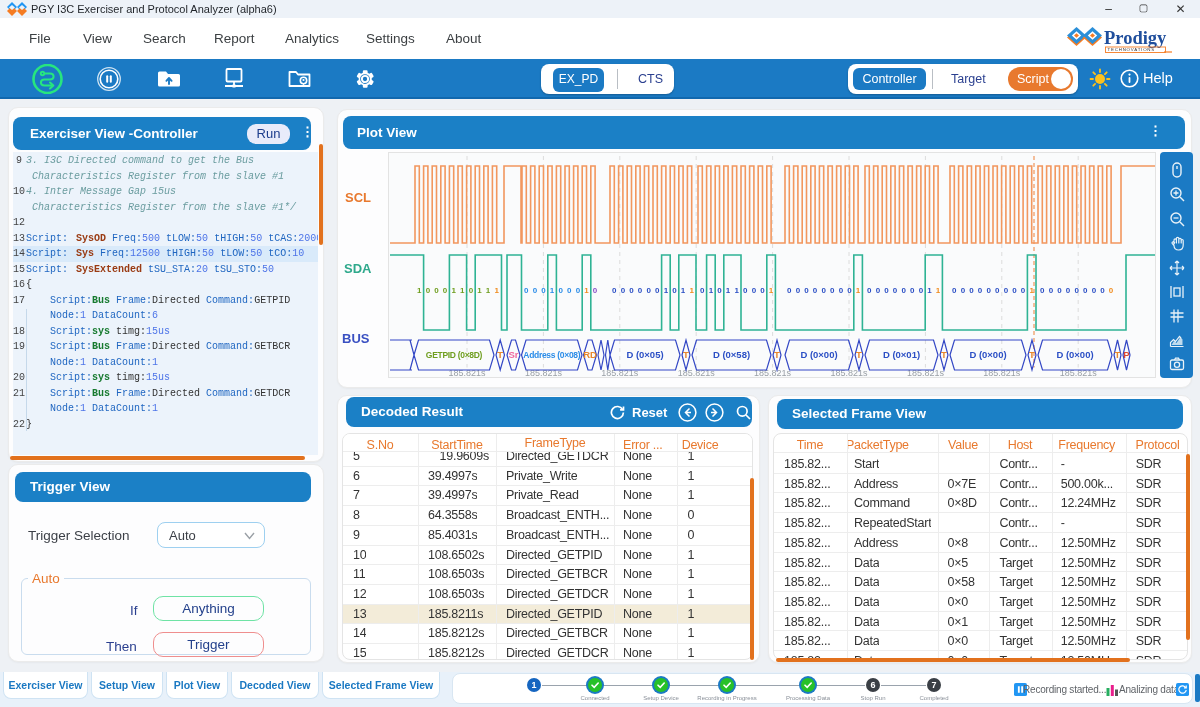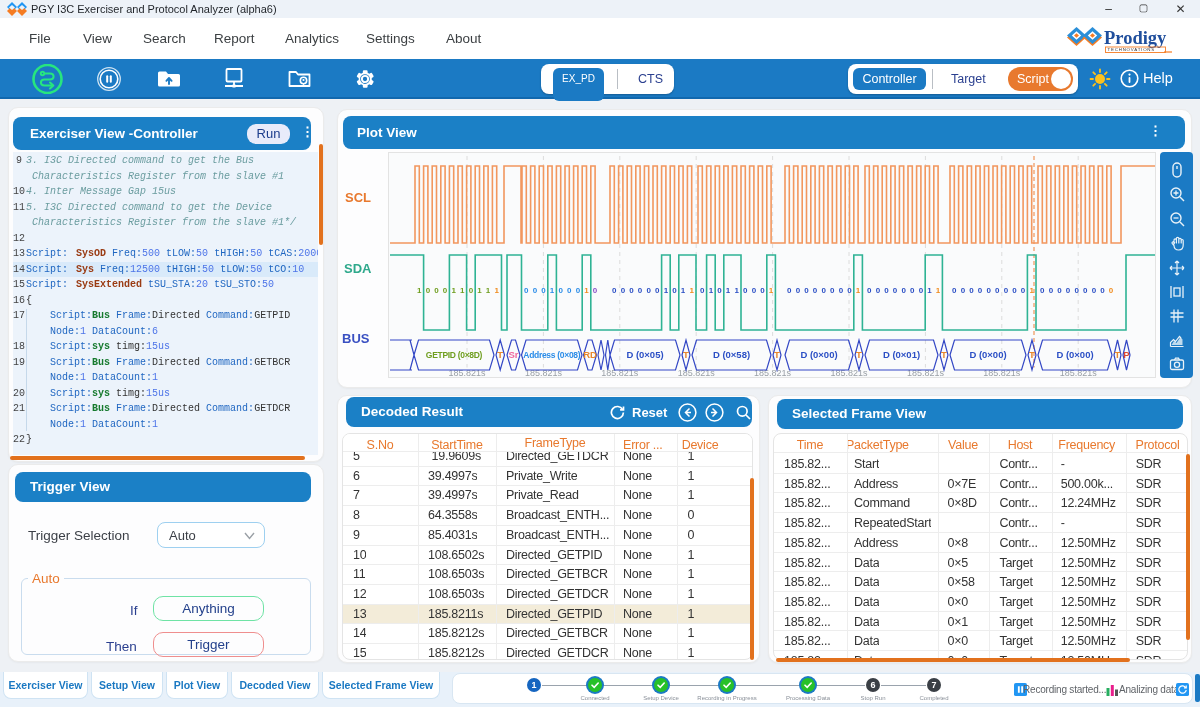--- a/index.html
+++ b/index.html
@@ -13,21 +13,21 @@
 .winbtn { position:absolute; top:0; width:13px; text-align:center; color:#333; font-size:12px; }
 
 
 #menubar { left:0; top:18px; width:1200px; height:41px; background:#ffffff; }
 .menuitem { position:absolute; top:13px; font-size:13.5px; color:#3c4043; }
 
 
 #toolbar { left:0; top:59px; width:1200px; height:40px; background:#1b7ac4; border-bottom:2px solid #1168ae; }
 .tb-ic { position:absolute; top:8px; }
 #seg1 { position:absolute; left:541px; top:5px; width:133px; height:30px; background:#fff; border-radius:8px; box-shadow:0 1px 2px rgba(0,0,0,.25); }
-#seg1 .expd { position:absolute; left:12px; top:4px; width:51px; height:33px; background:#1b7ac4; border-radius:6px; color:#fff; font-size:10px; text-align:center; line-height:22px; }
+#seg1 .expd { position:absolute; left:12px; top:4px; width:51px; height:24px; background:#1b7ac4; border-radius:6px; color:#fff; font-size:12px; text-align:center; line-height:22px; }
 #seg1 .sep { position:absolute; left:76px; top:5px; width:1px; height:20px; background:#b9bec4; }
 #seg1 .cts { position:absolute; left:97px; top:4px; font-size:12.5px; color:#2a3f8f; line-height:22px; }
 #seg2 { position:absolute; left:848px; top:5px; width:230px; height:30px; background:#fff; border-radius:8px; box-shadow:0 1px 2px rgba(0,0,0,.25); }
 #seg2 .ctrl { position:absolute; left:5px; top:4px; width:73px; height:22px; background:#1b7ac4; border-radius:6px; color:#fff; font-size:12.5px; text-align:center; line-height:22px; }
 #seg2 .sep { position:absolute; left:84px; top:5px; width:1px; height:20px; background:#b9bec4; }
 #seg2 .tgt { position:absolute; left:103px; top:4px; font-size:12.5px; color:#2a3f8f; line-height:22px; }
 #seg2 .script { position:absolute; left:160px; top:3px; width:65px; height:24px; background:#e8792e; border-radius:12px; color:#fff; font-size:12.5px; line-height:24px; padding-left:9px; }
 #seg2 .knob { position:absolute; right:2px; top:2px; width:20px; height:20px; background:#fff; border-radius:50%; }
 #helpTxt { position:absolute; left:1143px; top:11px; color:#fff; font-size:14.5px; }
 
@@ -175,21 +175,20 @@
 <div class="card" style="left:8px;top:107px;width:316px;height:355px"></div>
 <div class="chead" style="left:13px;top:117px;width:298px;height:33px;font-size:13.5px">
   <span style="position:absolute;left:17px;top:9px">Exerciser View -Controller</span>
   <span style="position:absolute;left:234px;top:6.5px;width:43px;height:20px;background:#e8ebfa;border-radius:9px;color:#1c3c8c;font-weight:normal;font-size:13px;text-align:center;line-height:20px">Run</span>
   <span style="position:absolute;left:288px;top:7px;font-size:13px;letter-spacing:0;color:#fff">⋮</span>
 </div>
 <div id="code">
 <div class="cl "><span class="ln">9</span><span class="cmt">3. I3C Directed command to get the Bus</span></div>
 <div class="cl "><span class="ln"></span><span class="cmt"> Characteristics Register from the slave #1</span></div>
 <div class="cl "><span class="ln">10</span><span class="cmt">4. Inter Message Gap 15us</span></div>
-<div class="cl "><span class="ln">11</span><span class="cmt">5. I3C Directed command to get the Device</span></div>
 <div class="cl "><span class="ln"></span><span class="cmt"> Characteristics Register from the slave #1*/</span></div>
 <div class="cl "><span class="ln">12</span></div>
 <div class="cl "><span class="ln">13</span><span class="bl">Script:</span><span class="kb">SysOD</span> <span class="bl">Freq:</span><span class="vb">500</span> <span class="bl">tLOW:</span><span class="vb">50</span> <span class="bl">tHIGH:</span><span class="vb">50</span> <span class="bl">tCAS:</span><span class="vb">2000</span></div>
 <div class="cl hl"><span class="ln">14</span><span class="bl">Script:</span><span class="kb">Sys</span> <span class="bl">Freq:</span><span class="vb">12500</span> <span class="bl">tHIGH:</span><span class="vb">50</span> <span class="bl">tLOW:</span><span class="vb">50</span> <span class="bl">tCO:</span><span class="vb">10</span></div>
 <div class="cl "><span class="ln">15</span><span class="bl">Script:</span><span class="kb">SysExtended</span> <span class="bl">tSU_STA:</span><span class="vb">20</span> <span class="bl">tSU_STO:</span><span class="vb">50</span></div>
 <div class="cl "><span class="ln">16</span><span class="pl">{</span></div>
 <div class="cl "><span class="ln">17</span>    <span class="bl">Script:</span><span class="kg">Bus</span> <span class="bl">Frame:</span><span class="pl">Directed</span> <span class="bl">Command:</span><span class="pl">GETPID</span></div>
 <div class="cl "><span class="ln"></span>    <span class="bl">Node:</span><span class="vb">1</span> <span class="bl">DataCount:</span><span class="vb">6</span></div>
 <div class="cl "><span class="ln">18</span>    <span class="bl">Script:</span><span class="kg">sys</span> <span class="pl">timg:</span><span class="vb">15us</span></div>
 <div class="cl "><span class="ln">19</span>    <span class="bl">Script:</span><span class="kg">Bus</span> <span class="bl">Frame:</span><span class="pl">Directed</span> <span class="bl">Command:</span><span class="pl">GETBCR</span></div>
@@ -400,21 +399,21 @@
 <svg style="position:absolute;left:390px;top:8px" width="15" height="15" viewBox="0 0 15 15">
       <circle cx="6.3" cy="6.3" r="4.8" fill="none" stroke="#fff" stroke-width="1.7"></circle>
       <path d="M10 10 L14 14" stroke="#fff" stroke-width="1.7"></path>
     </svg>
 
 </div>
 <div class="tbl" id="dectbl" style="left:341.5px;top:433px;width:411.5px;height:227px">
 <div style="position:absolute;left:0;top:18px;width:415px;height:208px;overflow:hidden">
 <div class="rowline" style="top:13.7px;width:411px"></div>
 <div class="cell" style="left:10.5px;top:-3.0px">5</div>
-<div class="cell" style="left:89px;top:-3.0px">19.9609s</div>
+<div class="cell" style="left:97px;top:-3.0px">19.9609s</div>
 <div class="cell" style="left:163.4px;top:-3.0px">Directed_GETDCR</div>
 <div class="cell" style="left:280.6px;top:-3.0px">None</div>
 <div class="cell" style="left:345px;top:-3.0px">1</div>
 <div class="rowline" style="top:33.4px;width:411px"></div>
 <div class="cell" style="left:10.5px;top:16.7px">6</div>
 <div class="cell" style="left:85.5px;top:16.7px">39.4997s</div>
 <div class="cell" style="left:163.4px;top:16.7px">Private_Write</div>
 <div class="cell" style="left:280.6px;top:16.7px">None</div>
 <div class="cell" style="left:345px;top:16.7px">1</div>
 <div class="rowline" style="top:53.1px;width:411px"></div>

